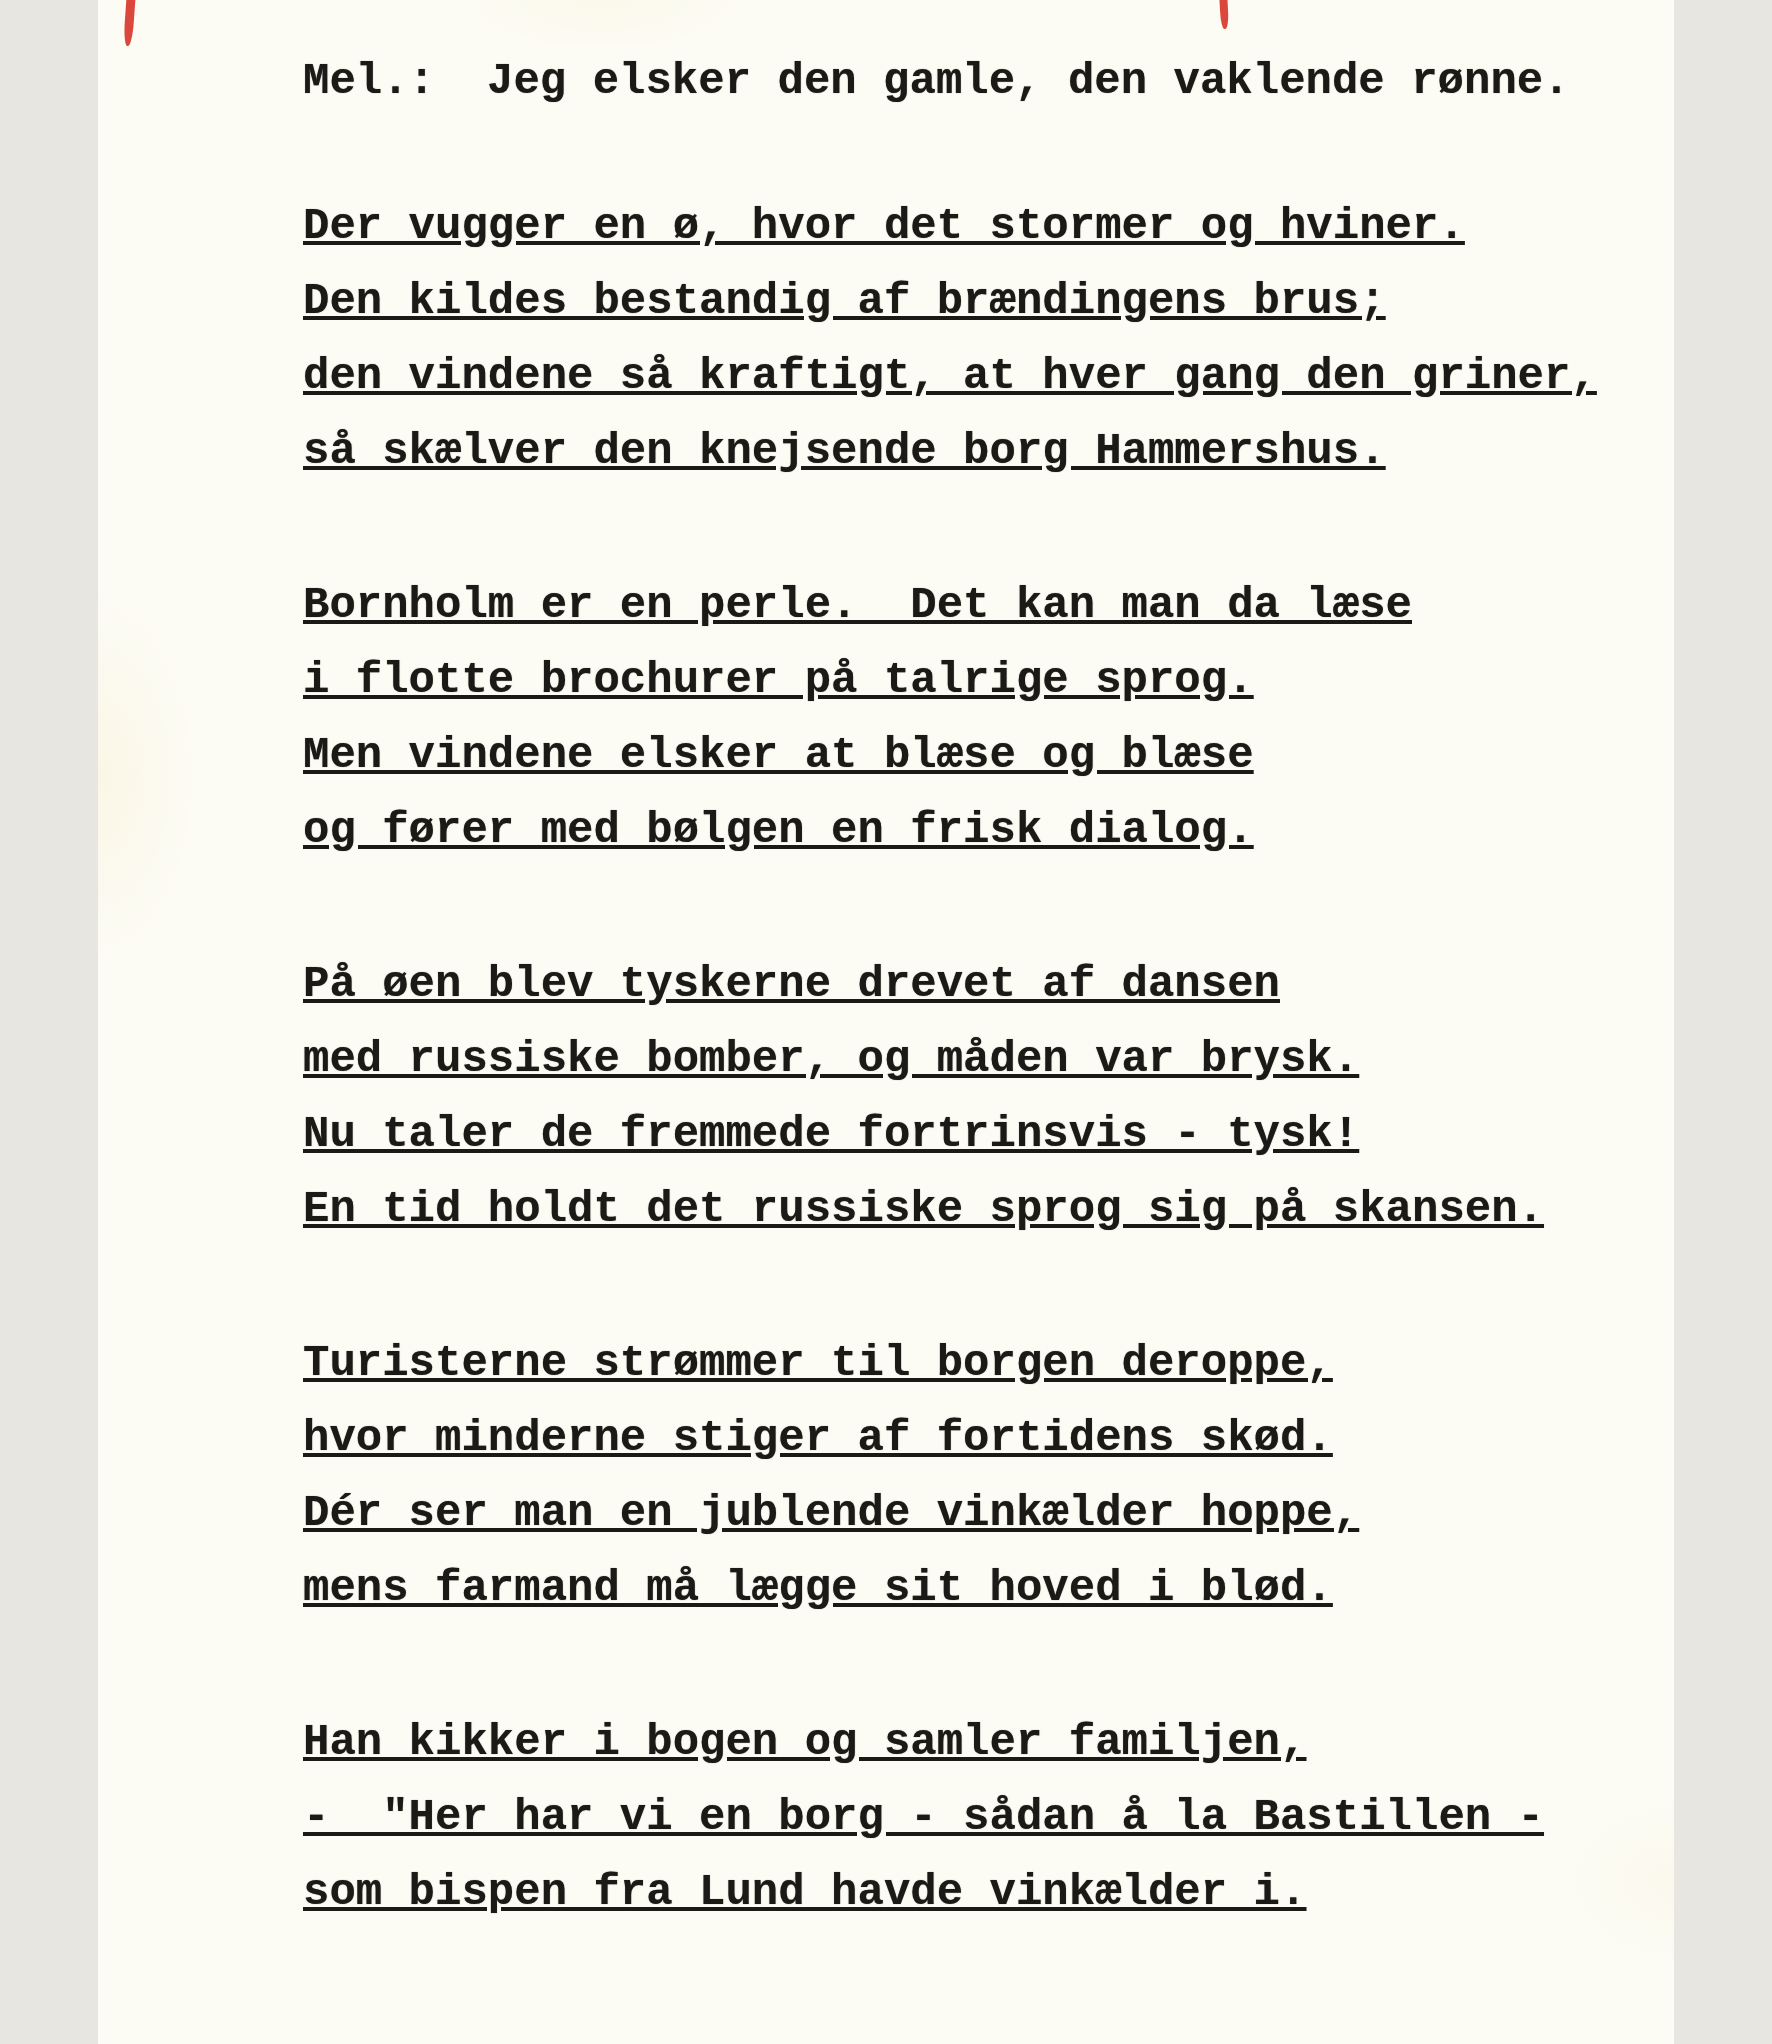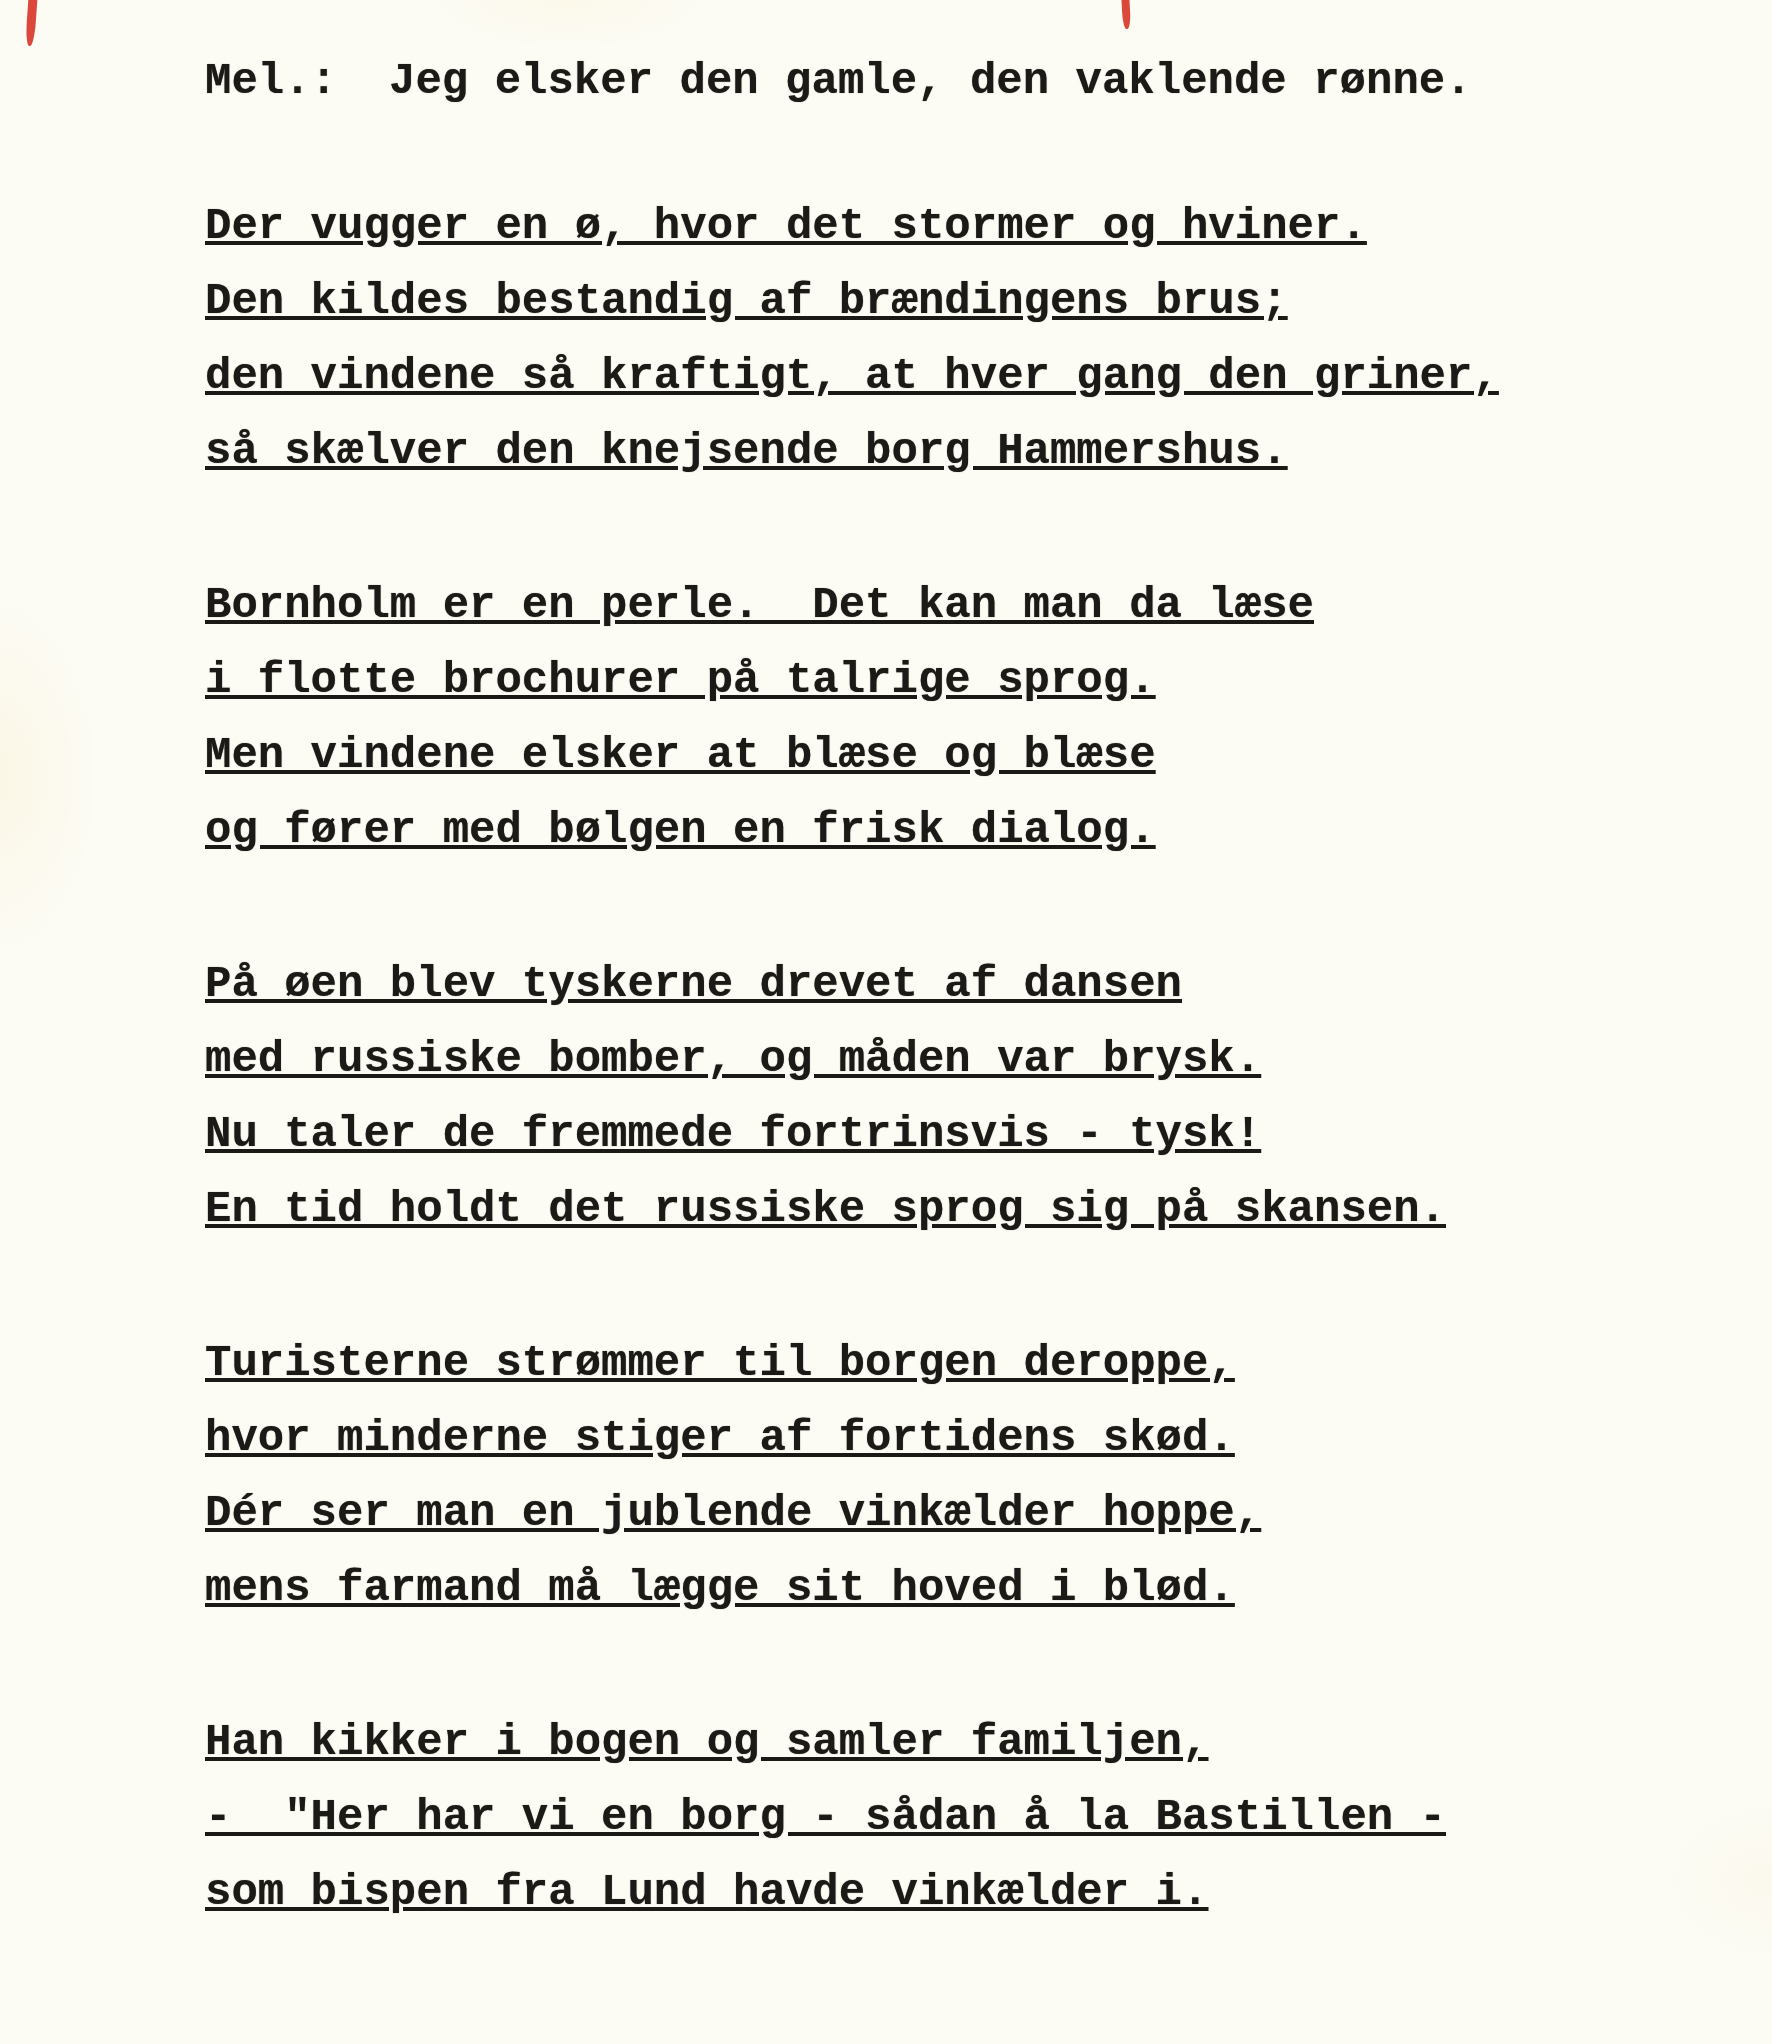--- a/index.html
+++ b/index.html
@@ -2,21 +2,21 @@
 <html style="--paper: #fcfbf4; --ink: #1c1a16; --mark: #d8382a;"><head>
 <meta charset="utf-8">
 <style>
   html, body {
     margin: 0;
     padding: 0;
     background: #e8e6e0;
   }
   .page {
     position: relative;
-    width: 1772px;
+    width: 1576px;
     height: 2044px;
     margin: 0 auto;
     overflow: hidden;
     background:
       radial-gradient(ellipse 140px 260px at 0% 38%, rgba(248, 238, 198, 0.30), transparent 70%),
       radial-gradient(ellipse 200px 70px at 32% 0%, rgba(250, 242, 205, 0.25), transparent 70%),
       radial-gradient(ellipse 160px 120px at 100% 92%, rgba(246, 240, 210, 0.20), transparent 70%),
       var(--paper, #fcfbf4);
     font-family: "Liberation Mono", "DejaVu Sans Mono", monospace;
     font-weight: 700;

